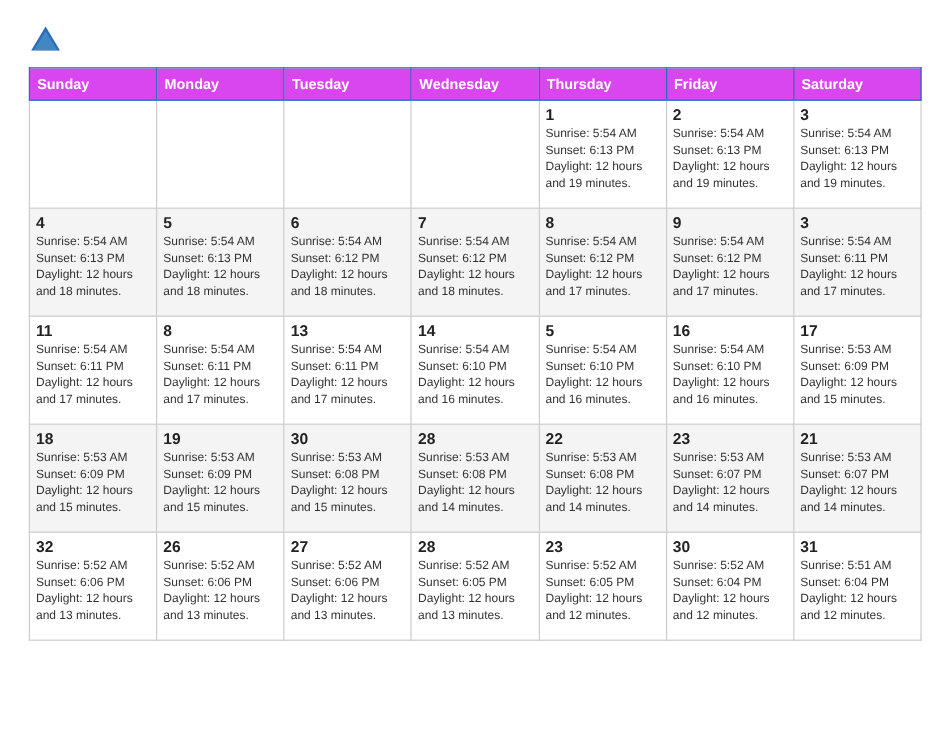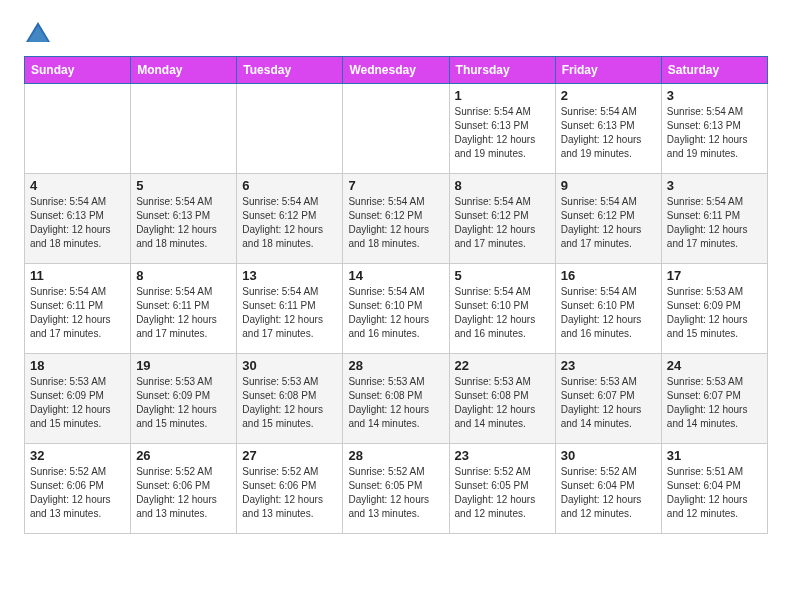--- a/index.html
+++ b/index.html
@@ -287,21 +287,21 @@
 and 14 minutes.</div>
         </td>
         <td>
           <div class="day-num">23</div>
           <div class="cell-content" style="white-space: pre-line;">Sunrise: 5:53 AM
 Sunset: 6:07 PM
 Daylight: 12 hours
 and 14 minutes.</div>
         </td>
         <td>
-          <div class="day-num">24</div>
+          <div class="day-num">21</div>
           <div class="cell-content" style="white-space: pre-line;">Sunrise: 5:53 AM
 Sunset: 6:07 PM
 Daylight: 12 hours
 and 14 minutes.</div>
         </td>
       </tr>
       <tr>
         <td>
           <div class="day-num">32</div>
           <div class="cell-content" style="white-space: pre-line;">Sunrise: 5:52 AM

